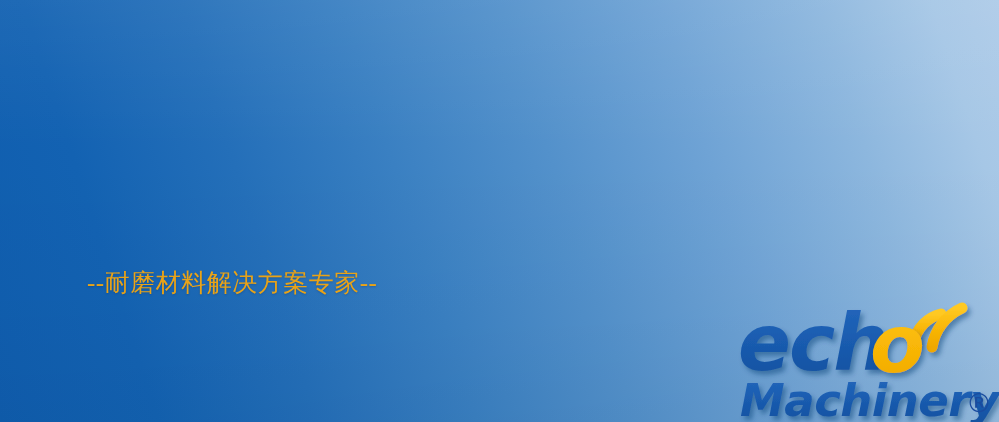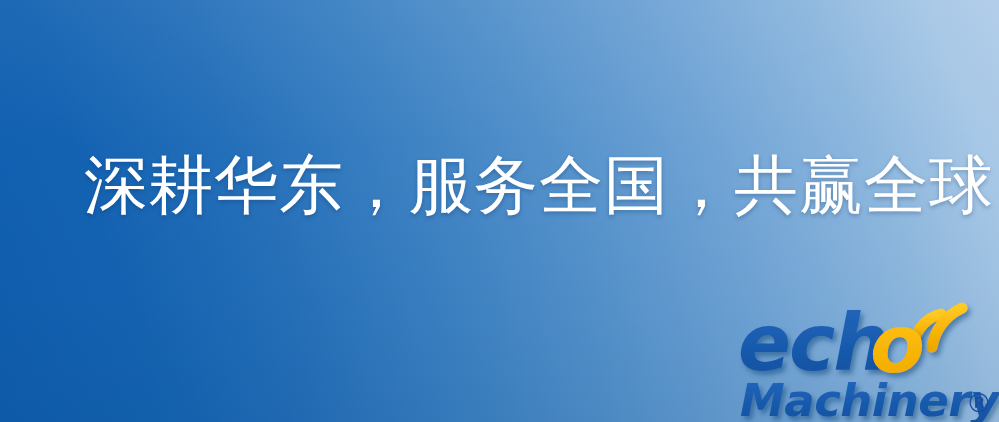--- a/index.html
+++ b/index.html
@@ -85,22 +85,22 @@
     height: 128px;
   }
 </style>
 </head>
 <body>
 
 <div id="banner">
 
   <div id="banner-sheen"></div>
 
-  <div class="headline">深耕华东，服务全国，共赢全球</div>
 
+  <div class="subtitle">--耐磨材料解决方案专家--</div>
 
   <div id="logo">
     <svg viewBox="0 0 263 128" xmlns="http://www.w3.org/2000/svg" aria-hidden="true">
       <defs>
         <linearGradient id="blueGrad" x1="0" y1="0" x2="0" y2="1">
           <stop offset="0%" stop-color="#2468bd"></stop>
           <stop offset="45%" stop-color="#1a5cb0"></stop>
           <stop offset="100%" stop-color="#14509e"></stop>
         </linearGradient>
         <linearGradient id="goldGrad" x1="0" y1="0" x2="0" y2="1">

